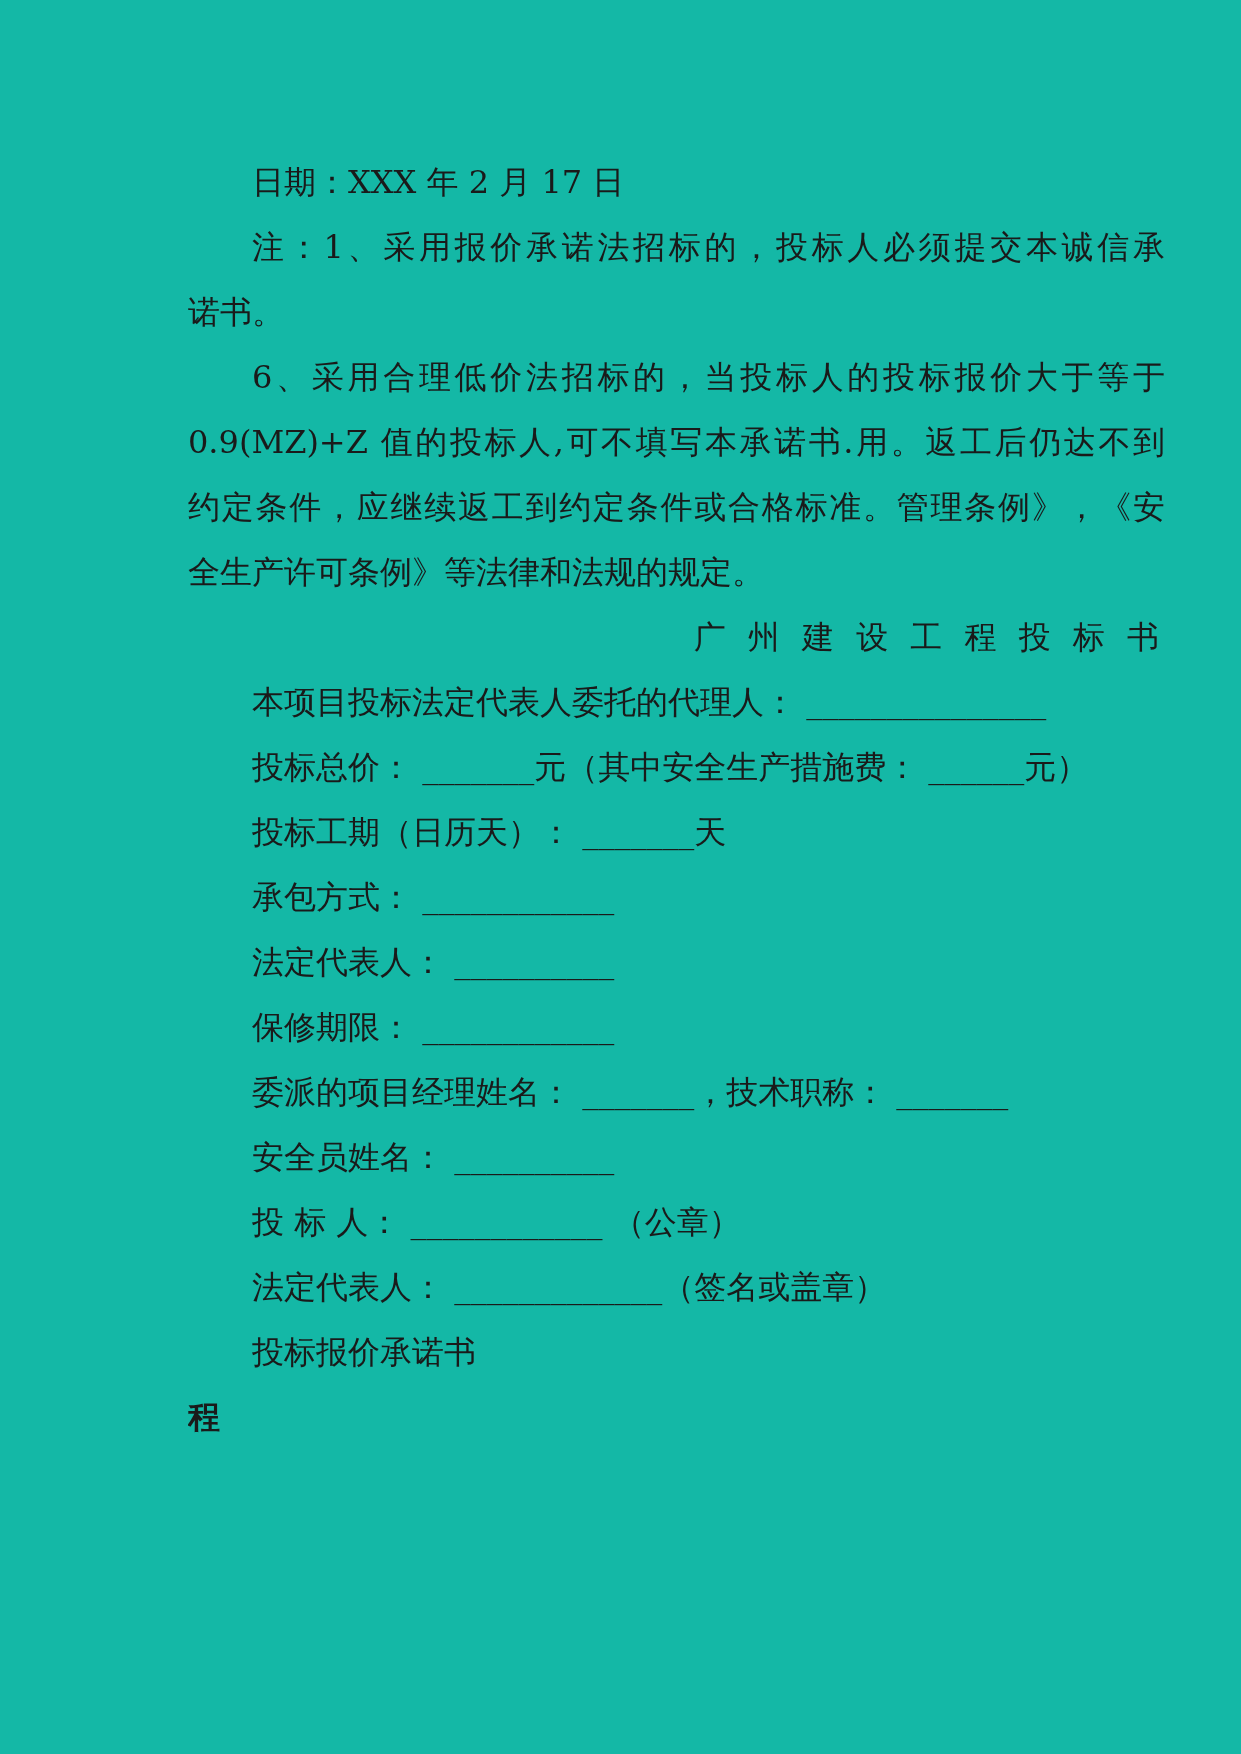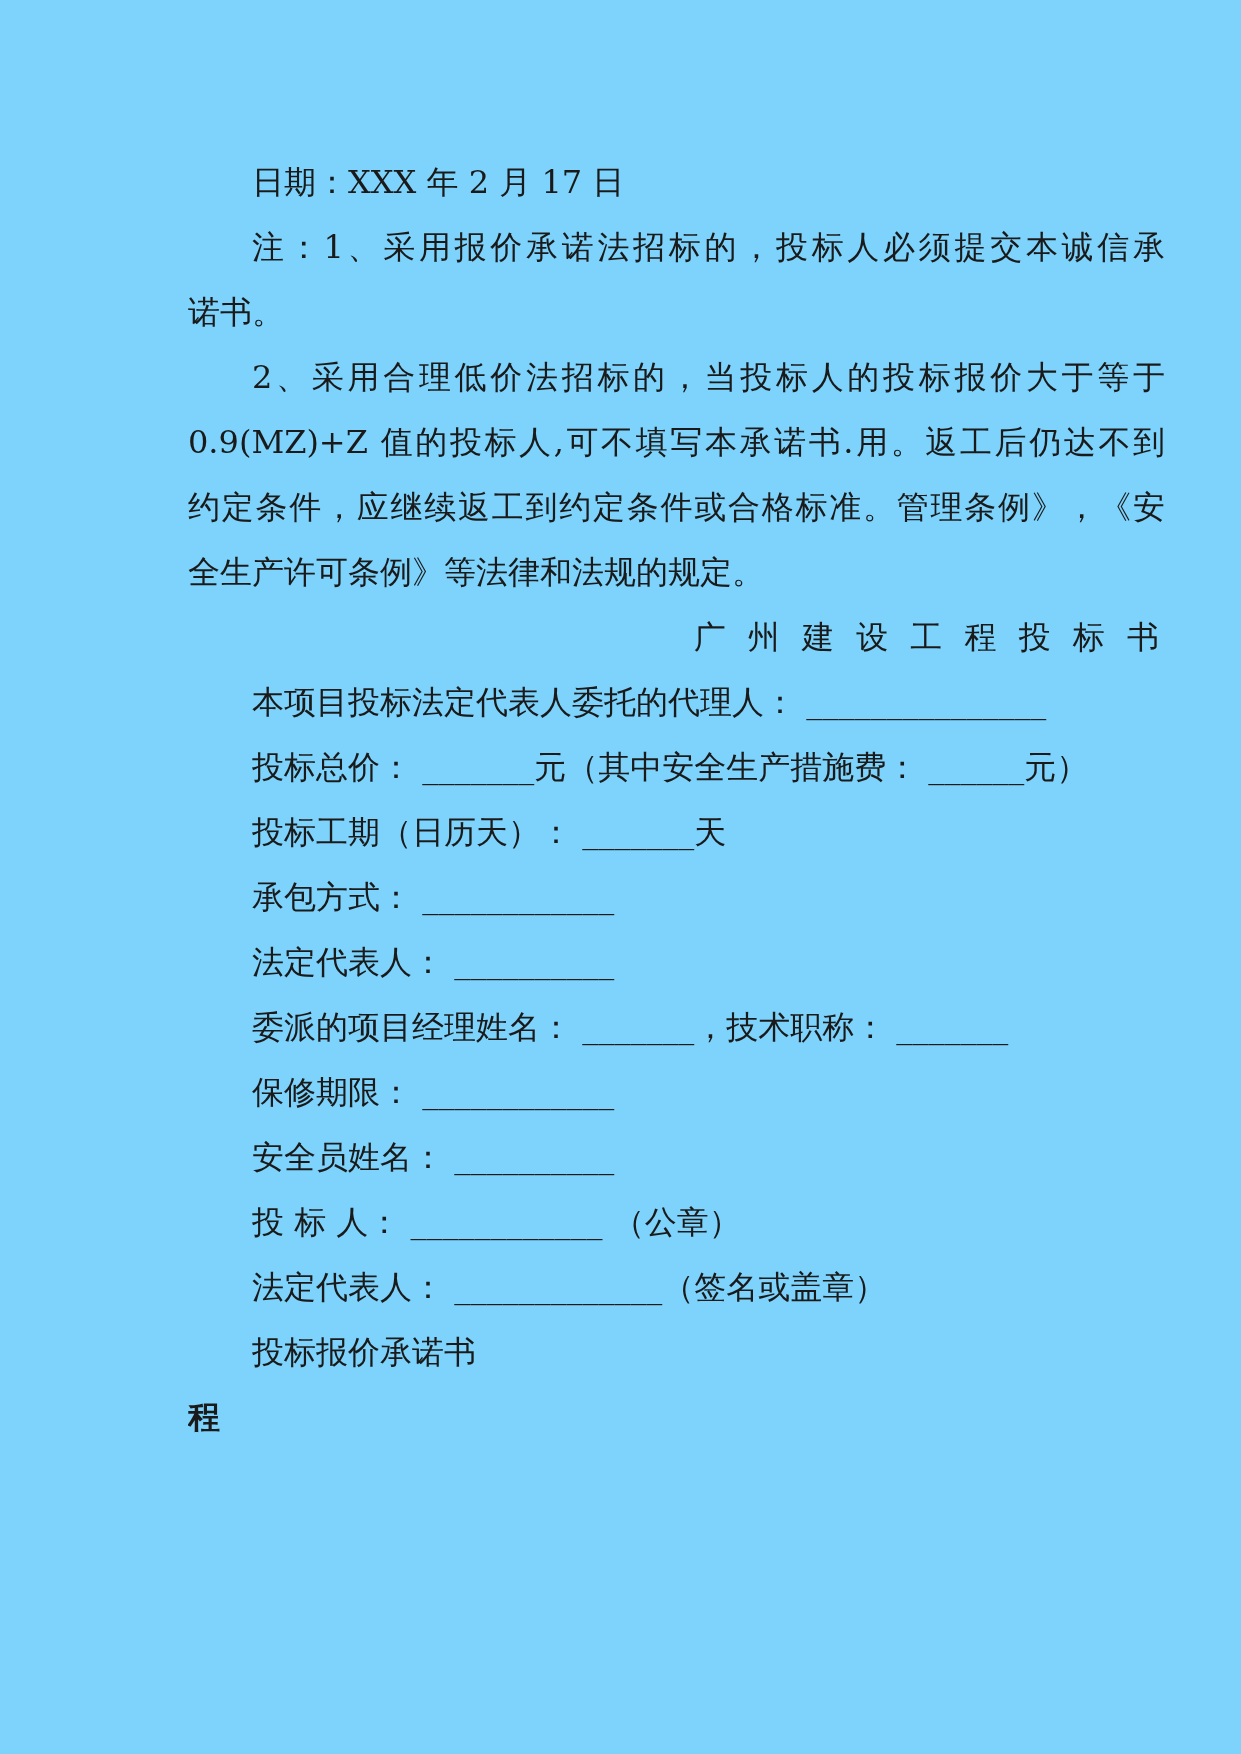--- a/index.html
+++ b/index.html
@@ -4,21 +4,21 @@
 <style>
   html, body {
     margin: 0;
     padding: 0;
     background: #ffffff;
   }
   .page {
     position: relative;
     width: 1241px;
     height: 1754px;
-    background: #7dd3fc;
+    background: #14b8a6;
     overflow: hidden;
     font-family: "DejaVu Serif", "Liberation Serif", serif;
     color: #1a1a1a;
   }
   .content {
     position: absolute;
     left: 188px;
     top: 150px;
     width: 977px;
     font-size: 32px;
@@ -58,31 +58,31 @@
   }
 </style>
 </head>
 <body>
 
 <div class="page">
   <div class="content" id="doc-lines">
       <div class="line indent">日期：XXX 年 2 月 17 日</div>
       <div class="line indent justify">注：1、采用报价承诺法招标的，投标人必须提交本诚信承</div>
       <div class="line">诺书。</div>
-      <div class="line indent justify">2、采用合理低价法招标的，当投标人的投标报价大于等于</div>
+      <div class="line indent justify">6、采用合理低价法招标的，当投标人的投标报价大于等于</div>
       <div class="line justify">0.9(MZ)+Z 值的投标人,可不填写本承诺书.用。返工后仍达不到</div>
       <div class="line justify">约定条件，应继续返工到约定条件或合格标准。管理条例》，《安</div>
       <div class="line">全生产许可条例》等法律和法规的规定。</div>
       <div class="line indent spaced">广 州 建 设 工 程 投 标 书</div>
       <div class="line indent">本项目投标法定代表人委托的代理人： _______________</div>
       <div class="line indent">投标总价： _______元（其中安全生产措施费： ______元）</div>
       <div class="line indent">投标工期（日历天）： _______天</div>
       <div class="line indent">承包方式： ____________</div>
       <div class="line indent">法定代表人： __________</div>
+      <div class="line indent">保修期限： ____________</div>
       <div class="line indent">委派的项目经理姓名： _______，技术职称： _______</div>
-      <div class="line indent">保修期限： ____________</div>
       <div class="line indent">安全员姓名： __________</div>
       <div class="line indent">投 标 人： ____________ （公章）</div>
       <div class="line indent">法定代表人： _____________（签名或盖章）</div>
       <div class="line indent">投标报价承诺书</div>
       <div class="line bold">程</div>
     </div>
 </div>
 
 </body></html>

